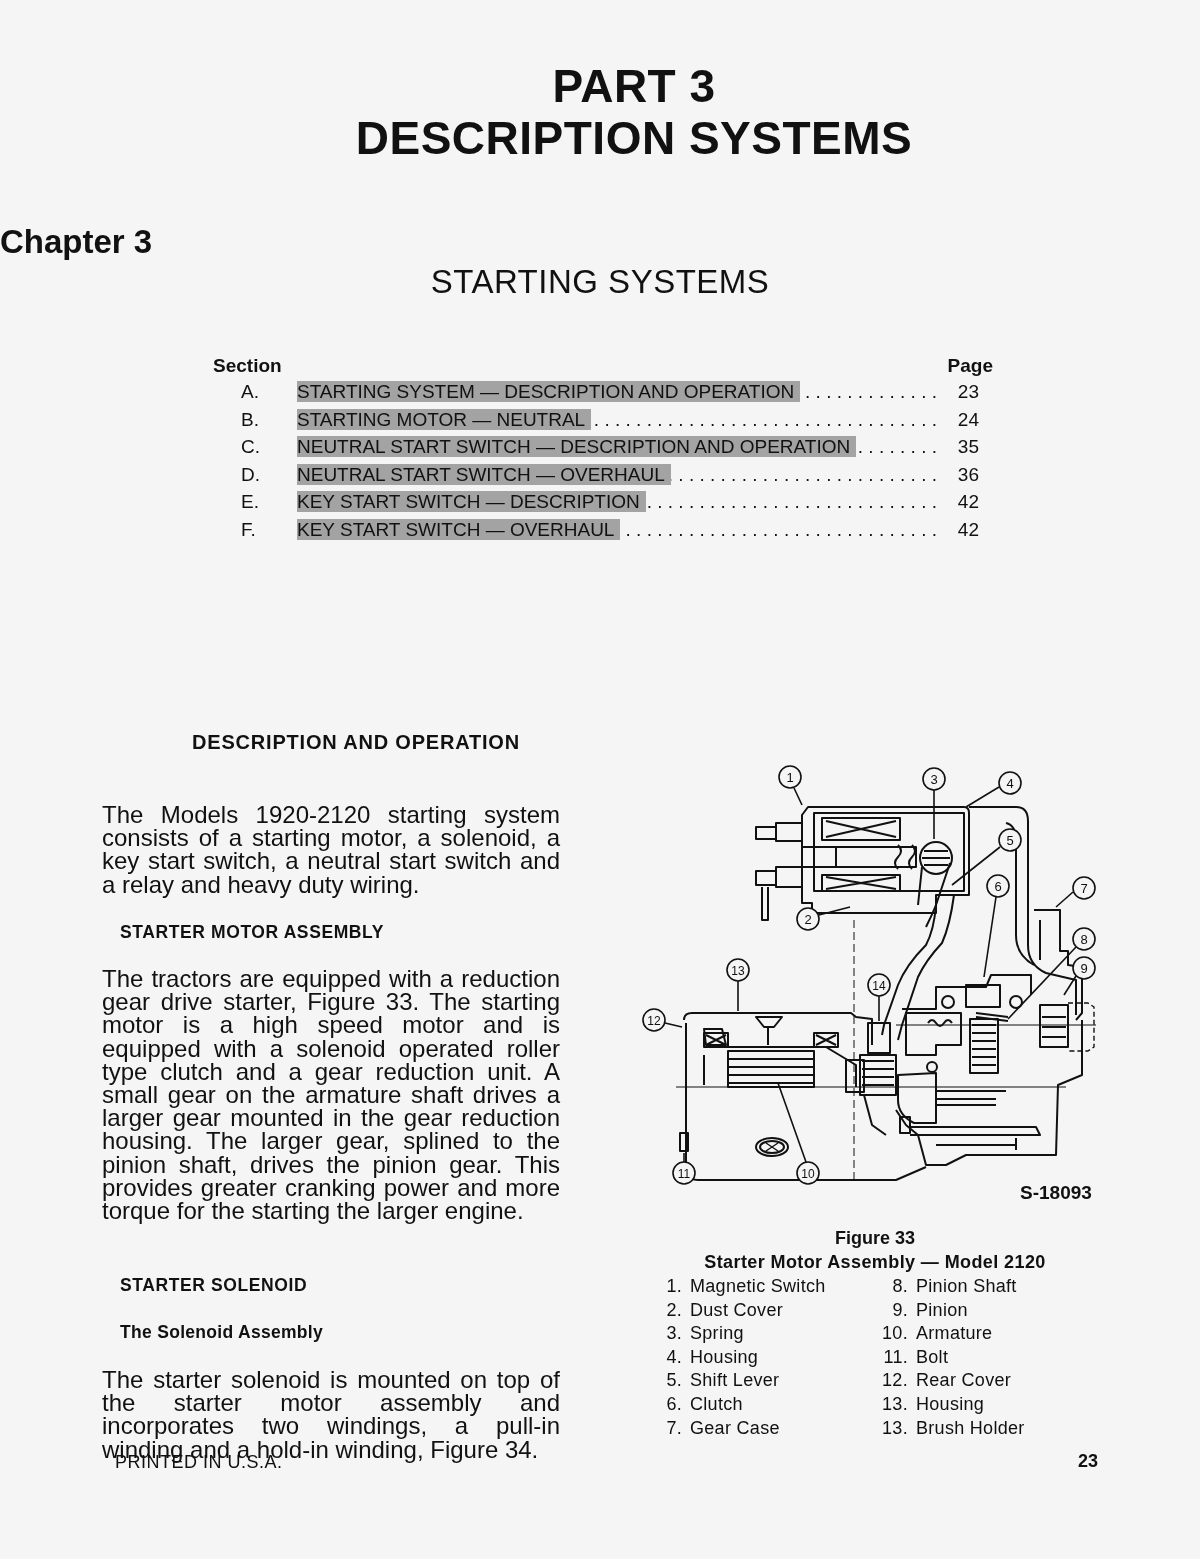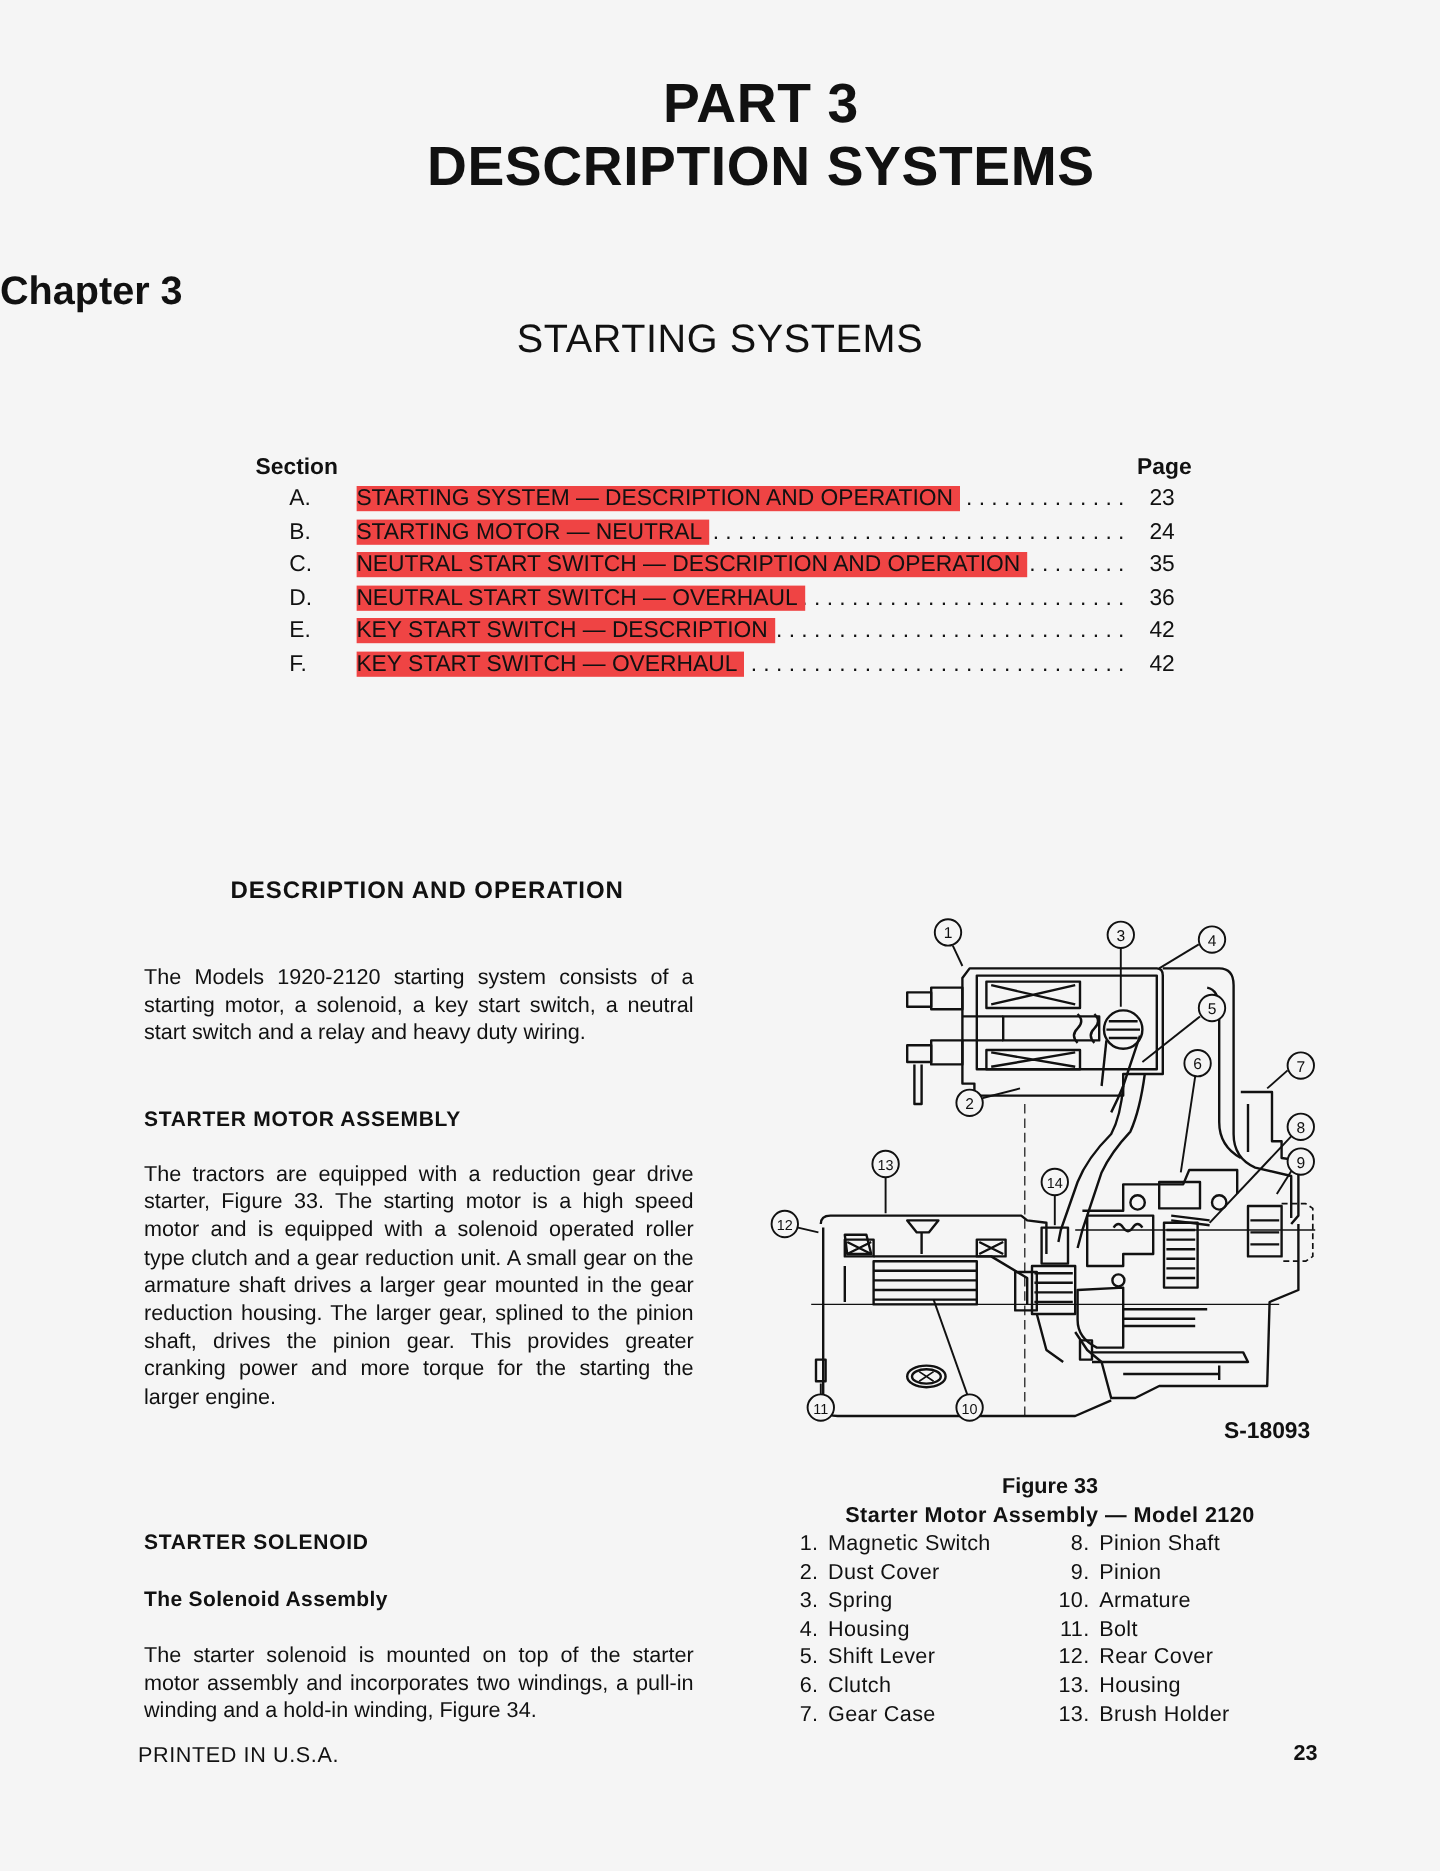--- a/index.html
+++ b/index.html
@@ -14,38 +14,38 @@
     font-weight: bold; font-size: 46px; line-height: 52px; letter-spacing: 0.5px; padding-left: 34px;
   }
   .chapter-title {
     left: 0; width: 1200px; text-align: left; top: 222px;
     font-weight: bold; font-size: 33px; line-height: 40px;
   }
   .chapter-subtitle {
     left: 0; width: 1200px; text-align: center; top: 262px;
     font-size: 33px; line-height: 40px; letter-spacing: 0.5px;
   }
-  .toc { left: 213px; top: 354px; width: 780px; font-size: 19px; margin-top: 24px; }
+  .toc { left: 213px; top: 354px; width: 780px; font-size: 19px; }
   .toc-head { display: flex; justify-content: space-between; font-weight: bold; height: 24px; line-height: 24px; }
   .toc-row { display: flex; height: 27.5px; line-height: 27.5px; }
   .toc-letter { width: 84px; padding-left: 28px; box-sizing: border-box; }
   .toc-title { flex: 1; white-space: nowrap; overflow: hidden; position: relative; }
-  .toc-title .t { background: #ef4444; padding-right: 6px; position: relative; z-index: 1; }
+  .toc-title .t { background: #a3a3a3; padding-right: 6px; position: relative; z-index: 1; }
   .toc-title::after {
     content: ". . . . . . . . . . . . . . . . . . . . . . . . . . . . . . . . . . . . . . . . . . . . . . . . . . . . . . . . . . . . . . . . . . . . . . . . . . . .";
     position: absolute; left: 0; right: 0; top: 0; white-space: nowrap; letter-spacing: 0px; text-align: right; overflow: hidden; direction: rtl;
   }
   .toc-page { width: 56px; text-align: right; padding-right: 14px; box-sizing: border-box; }
 
   .sec-heading {
     left: 118px; width: 476px; top: 730px; text-align: center;
     font-weight: bold; font-size: 20px; line-height: 24px; letter-spacing: 0.8px;
   }
   .body-text {
-    left: 120px; width: 458px; font-size: 18px; line-height: 23.2px; text-align: justify;
+    left: 102px; width: 458px; font-size: 24px; line-height: 23.2px; text-align: justify;
   }
   .sub-heading { left: 120px; font-weight: bold; font-size: 17.5px; letter-spacing: 0.6px; }
   .sub-sub-heading { left: 120px; font-weight: bold; font-size: 17.5px; letter-spacing: 0.3px; }
 
   .figure { left: 636px; top: 755px; width: 470px; height: 440px; }
   .fig-id { left: 1020px; top: 1182px; font-weight: bold; font-size: 19px; }
   .fig-caption-num { left: 640px; width: 470px; top: 1228px; text-align: center; font-weight: bold; font-size: 18px; }
   .fig-caption-title { left: 640px; width: 470px; top: 1252px; text-align: center; font-weight: bold; font-size: 18px; letter-spacing: 0.4px; }
   .legend { top: 1275px; font-size: 18px; line-height: 23.6px; letter-spacing: 0.3px; }
   .legend-col1 { left: 648px; }

